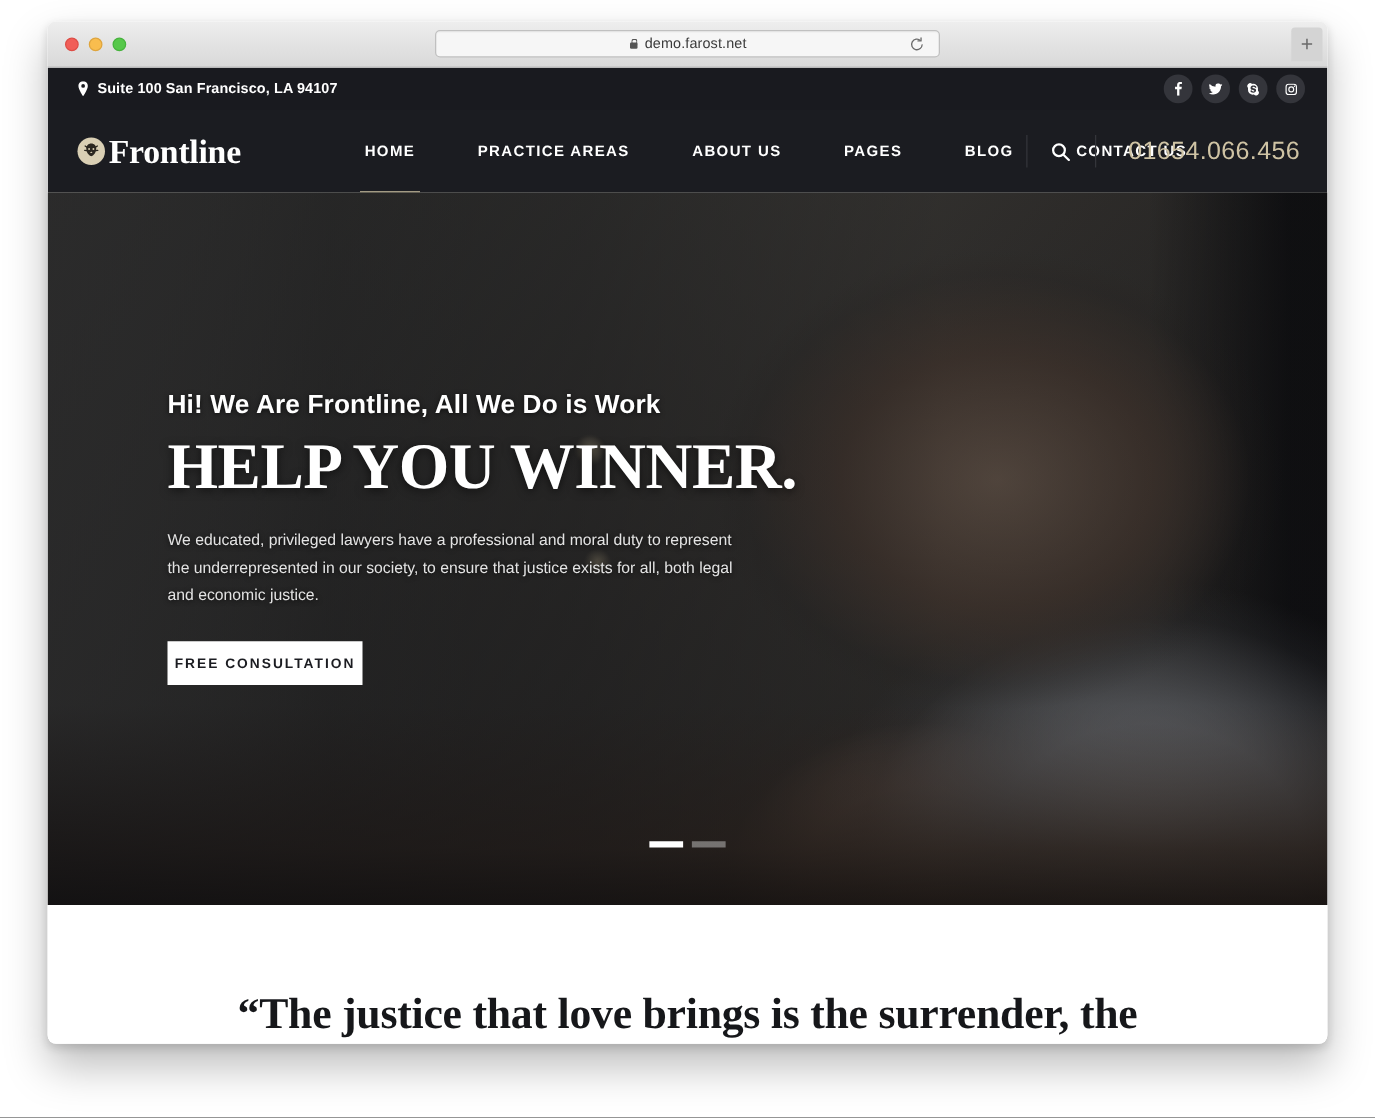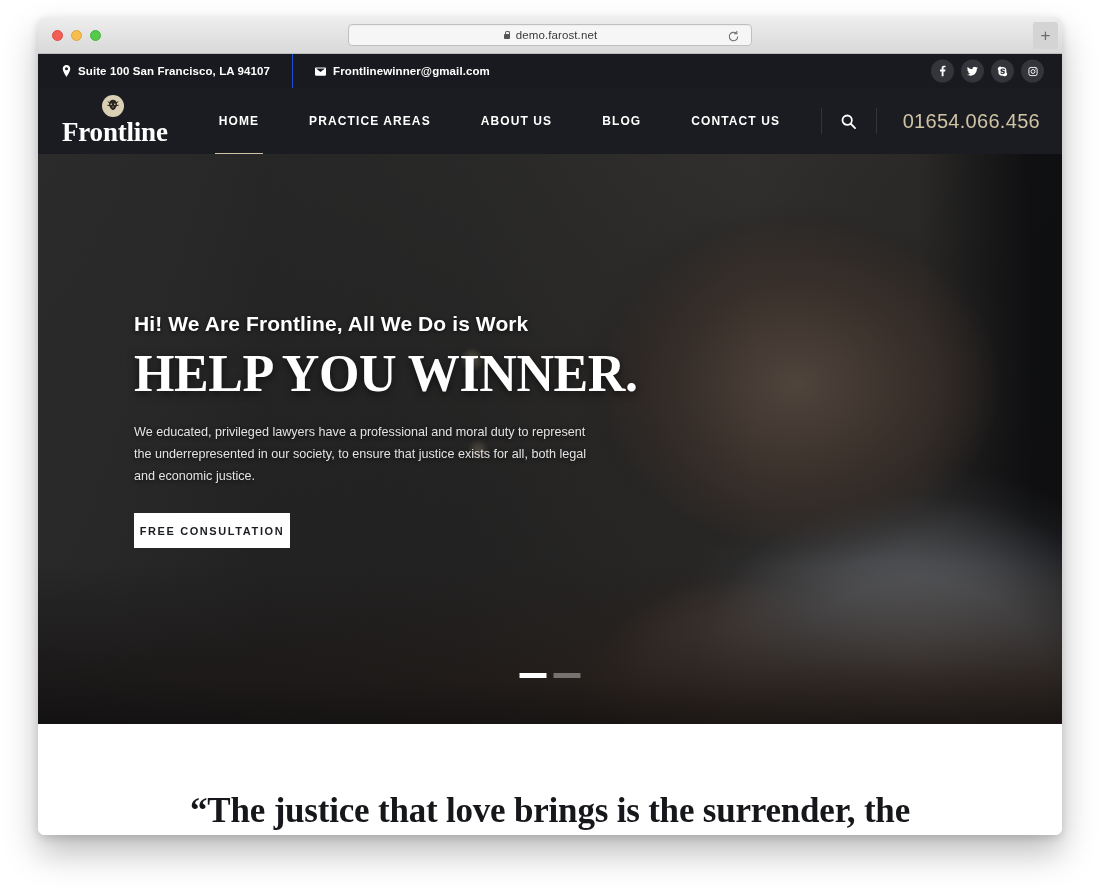--- a/index.html
+++ b/index.html
@@ -178,23 +178,22 @@
     height: 66px;
     background: #1b1c21;
     display: flex;
     align-items: center;
     padding: 0 22px 0 20px;
     position: relative;
   }
   .brand {
     display: flex;
     align-items: center;
-    margin-right: 26px;
+    margin-right: 74px;
     padding-left: 4px;
-    flex-direction: column;
   }
   .brand-emblem {
     width: 22px; height: 22px;
     border-radius: 50%;
     background: #d9cfb4;
     display: flex;
     align-items: center;
     justify-content: center;
     margin-right: 3px;
     flex: none;
@@ -407,28 +406,20 @@
 
         <div class="topbar-item">
           <span class="ti-icon">
             <svg viewBox="0 0 12 16" width="9" height="12" fill="currentColor">
               <path d="M6 0C3.2 0 1 2.2 1 5c0 3.6 5 11 5 11s5-7.4 5-11c0-2.8-2.2-5-5-5zm0 7a2 2 0 1 1 0-4 2 2 0 0 1 0 4z"></path>
             </svg>
           </span>
           <span>Suite 100 San Francisco, LA 94107</span>
         </div>
 
-        <div class="topbar-item">
-          <span class="ti-icon">
-            <svg viewBox="0 0 16 12" width="11" height="9" fill="currentColor">
-              <path d="M0 1.2V10.8A1.2 1.2 0 0 0 1.2 12h13.6A1.2 1.2 0 0 0 16 10.8V1.2A1.2 1.2 0 0 0 14.8 0H1.2A1.2 1.2 0 0 0 0 1.2zm1.6.4h12.8L8 6.6 1.6 1.6z"></path>
-            </svg>
-          </span>
-          <span>Frontlinewinner@gmail.com</span>
-        </div>
 
 
       </div>
 
       <div class="social-row">
         <a class="social-btn">
           <svg viewBox="0 0 10 16" width="7" height="11" fill="currentColor">
             <path d="M6.5 16V8.7h2.4l.4-2.9H6.5V4c0-.8.2-1.4 1.4-1.4h1.5V.1C9.2.1 8.3 0 7.3 0 5.2 0 3.8 1.3 3.8 3.7v2.1H1.4v2.9h2.4V16z"></path>
           </svg>
         </a>
@@ -465,20 +456,21 @@
             <path d="M5.6 6.4l1.9 1.2M16.4 6.4l-1.9 1.2M5.2 10.2l1.8.3M16.8 10.2l-1.8.3" stroke="#2b2720" stroke-width="1.1" stroke-linecap="round"></path>
           </svg>
         </span>
         <span class="brand-name">Frontline</span>
       </a>
 
       <div class="nav-links">
         <a class="nav-link active">HOME</a>
         <a class="nav-link">PRACTICE AREAS</a>
         <a class="nav-link">ABOUT US</a>
+        <a class="nav-link">PAGES</a>
         <a class="nav-link">BLOG</a>
         <a class="nav-link">CONTACT US</a>
       </div>
 
       <div class="nav-right">
         <span class="nav-sep"></span>
         <a class="search-btn">
           <svg viewBox="0 0 16 16" width="15" height="15" fill="none" stroke="currentColor" stroke-width="1.9">
             <circle cx="6.6" cy="6.6" r="5"></circle>
             <path d="M10.4 10.4L15 15" stroke-linecap="round"></path>

